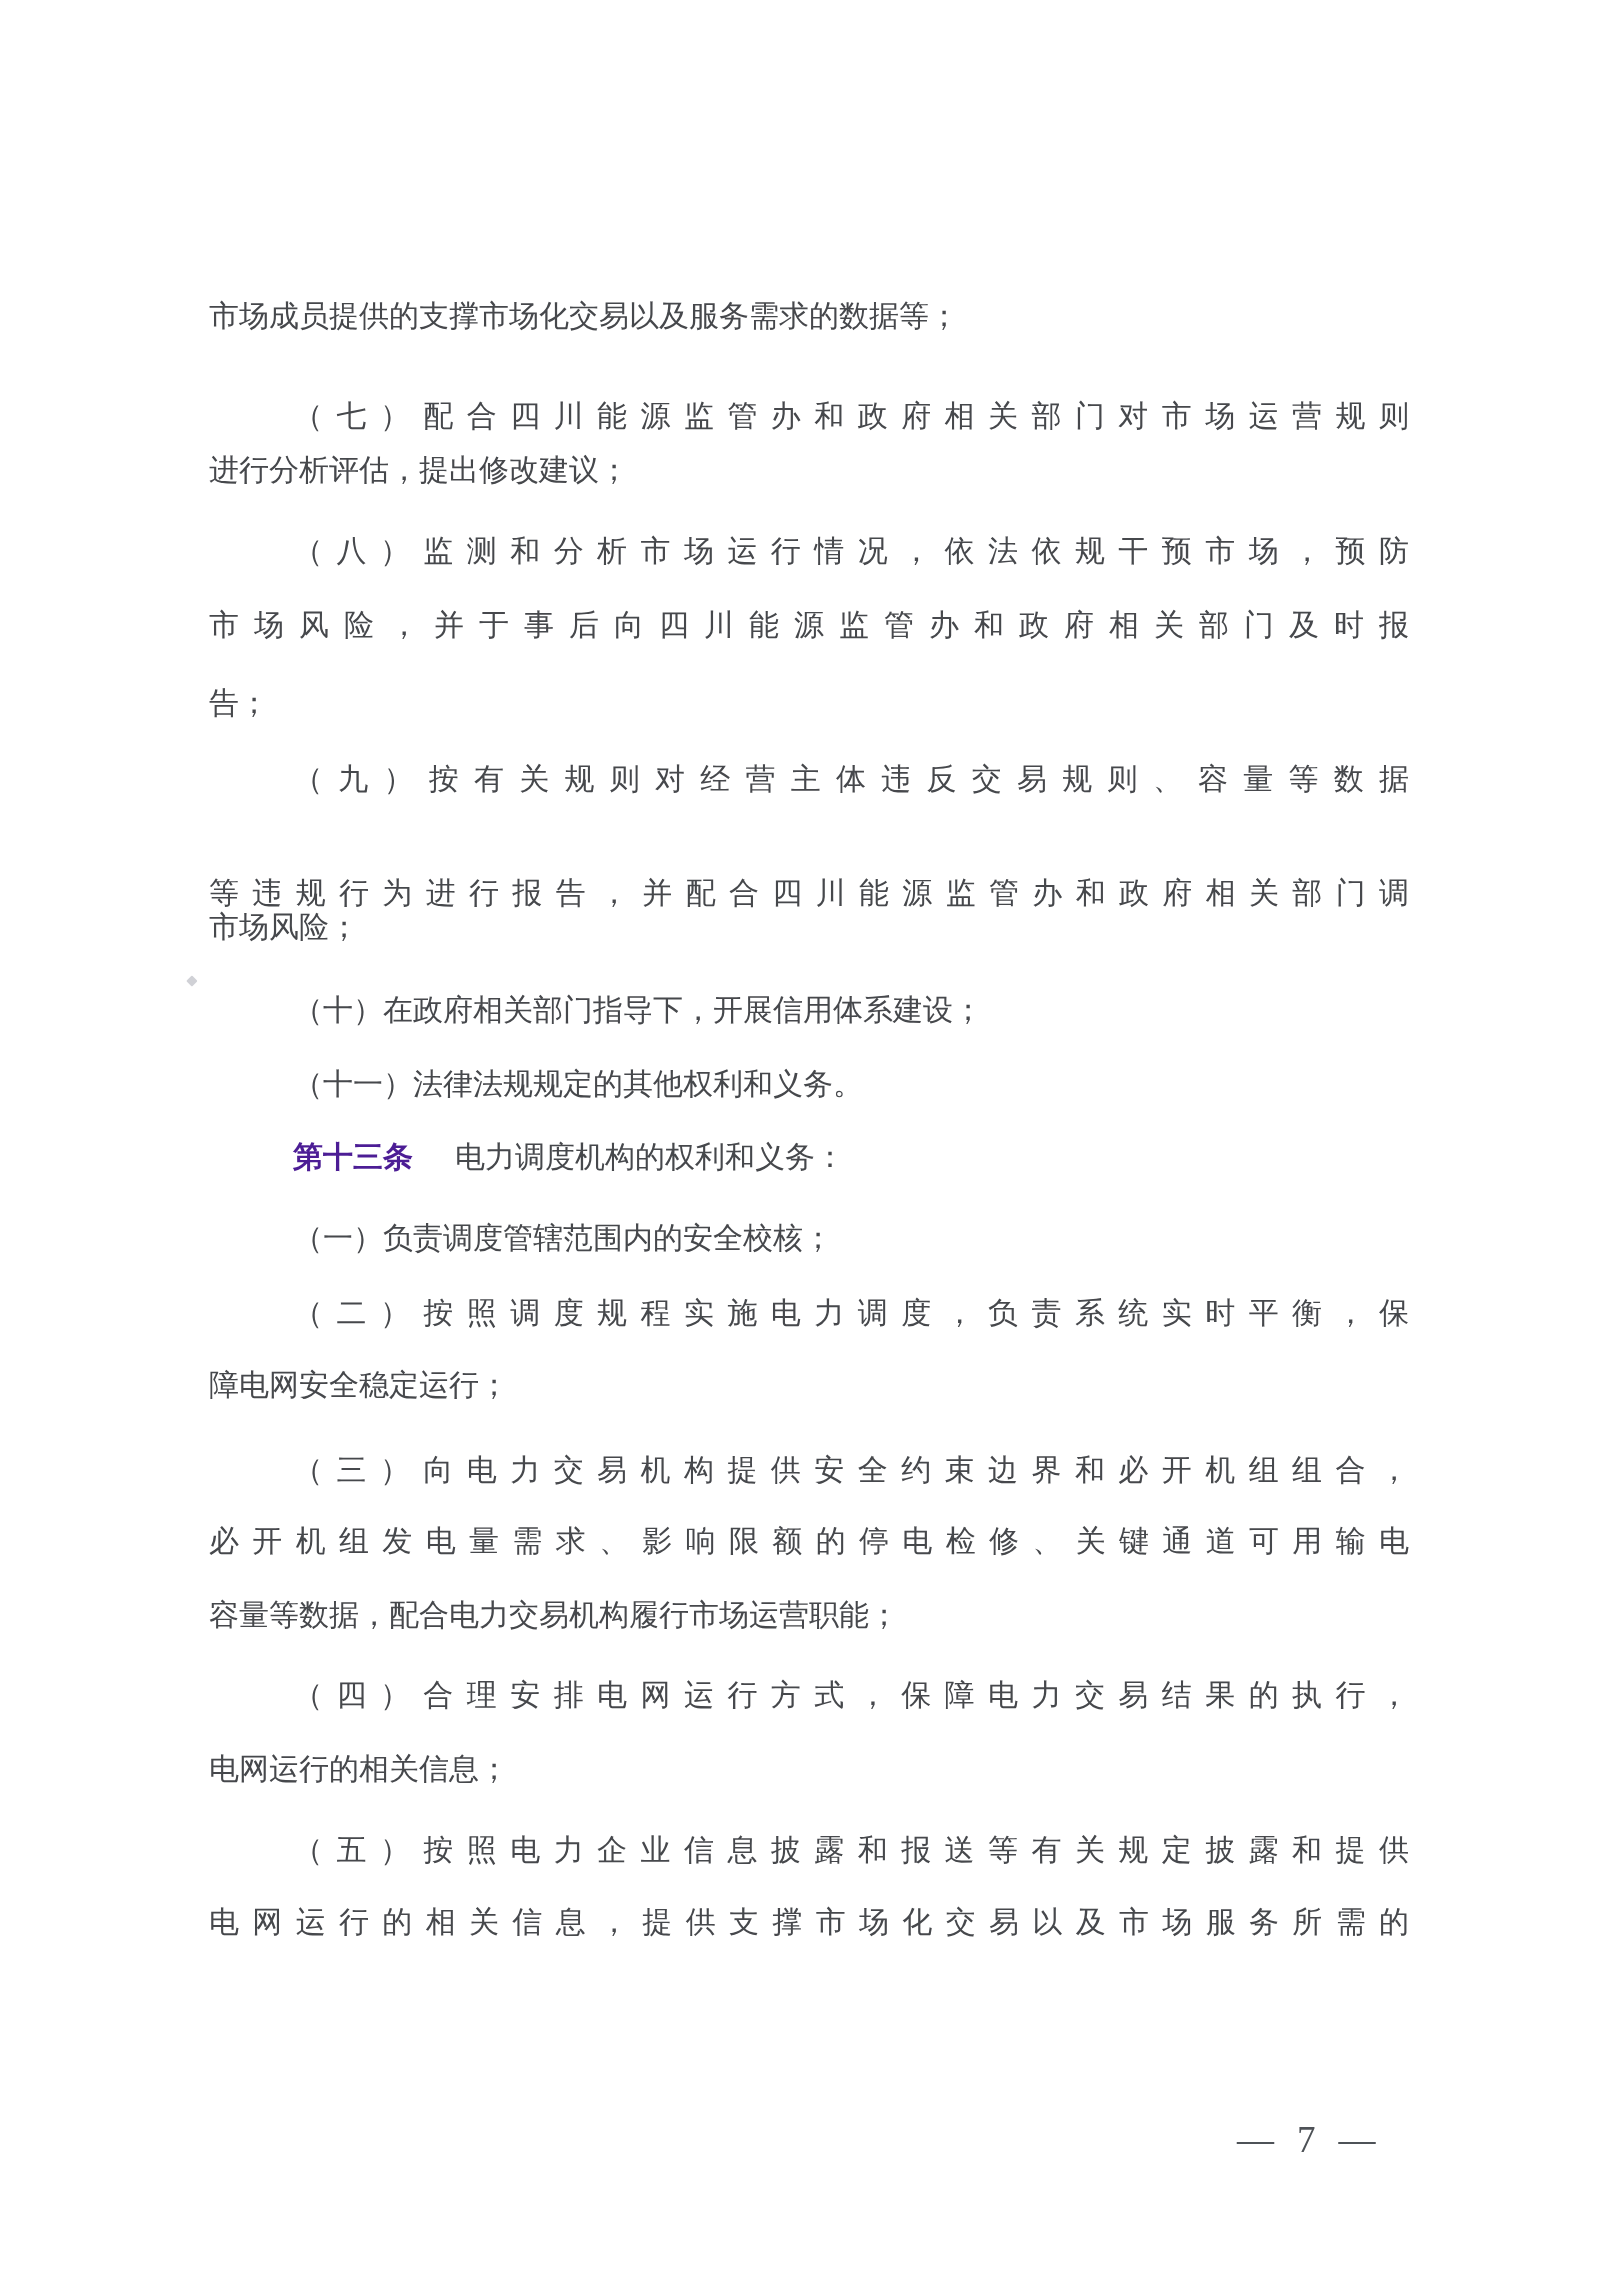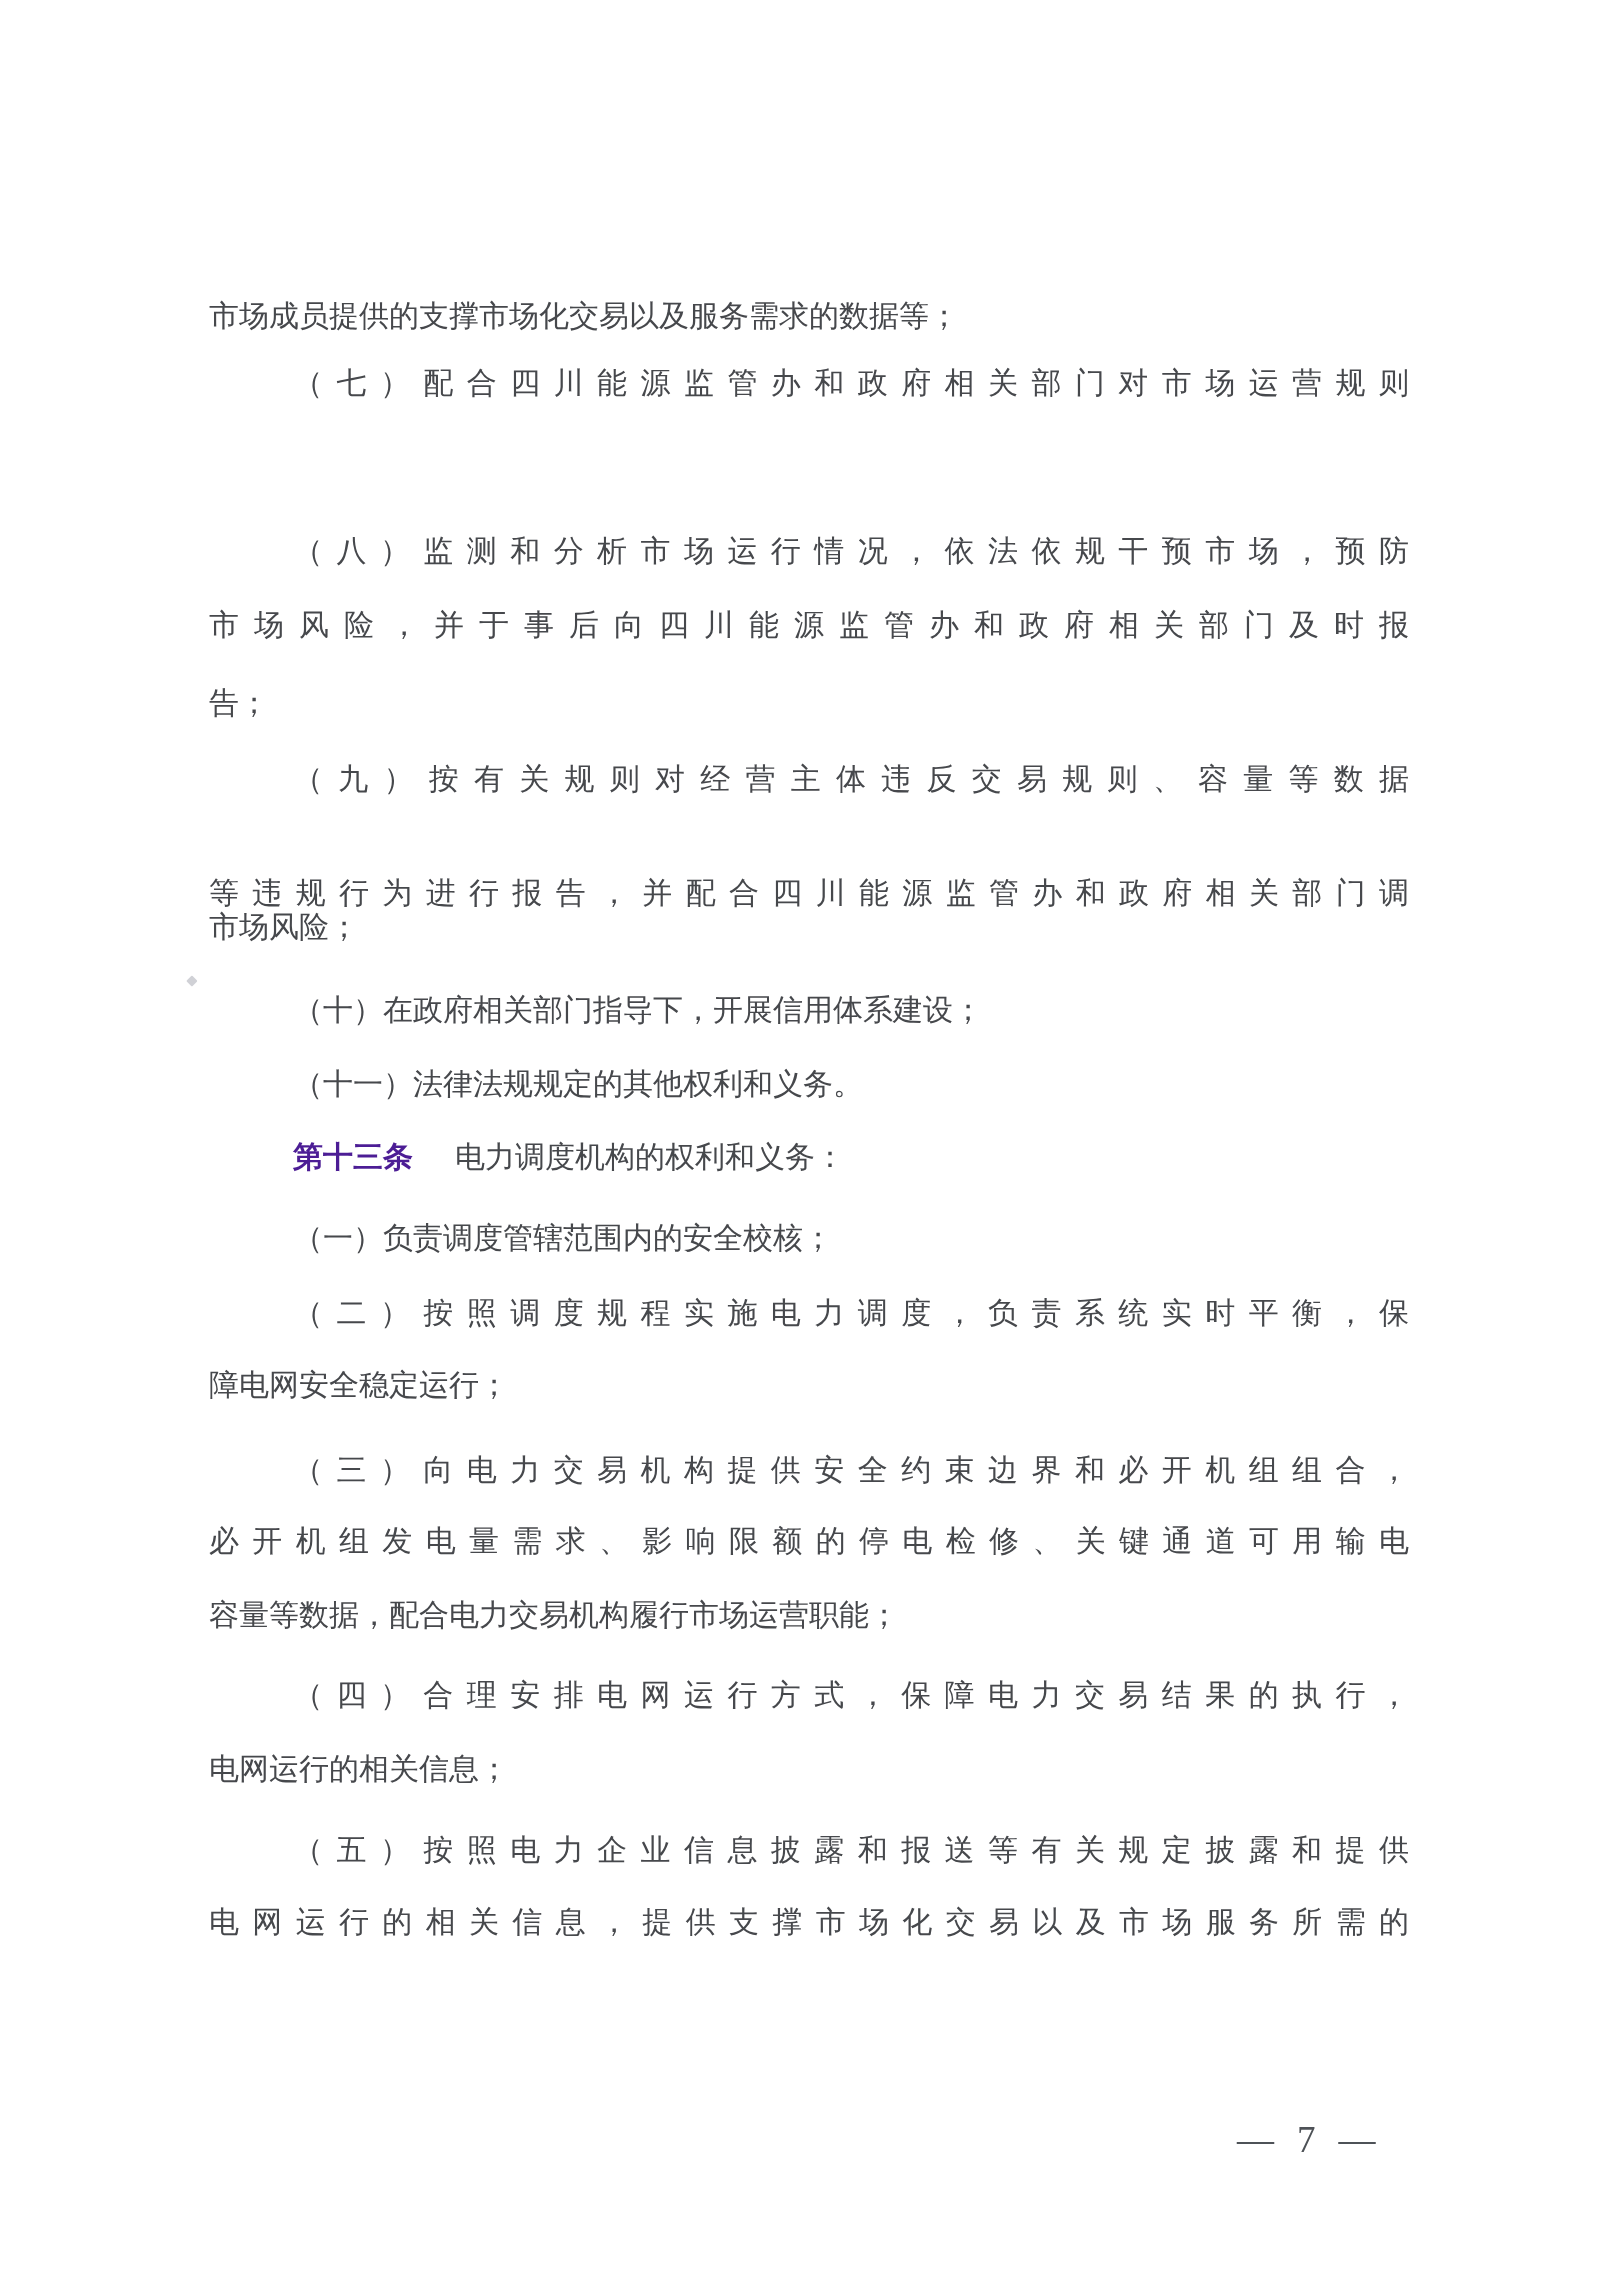--- a/index.html
+++ b/index.html
@@ -60,21 +60,22 @@
     transform: rotate(45deg);
     opacity: 0.8;
   }
 </style>
 </head>
 <body>
 
 <div class="page">
 
   <div class="line" style="top:286px">市场成员提供的支撑市场化交易以及服务需求的数据等；</div>
-  <div class="line indent justify" style="top:353px">（七）配合四川能源监管办和政府相关部门对市场运营规则</div>
+  <div class="line indent justify" style="top:386px">（七）配合四川能源监管办和政府相关部门对市场运营规则</div>
+  <div class="line" style="top:440px">进行分析评估，提出修改建议；</div>
   <div class="line indent justify" style="top:521px">（八）监测和分析市场运行情况，依法依规干预市场，预防</div>
   <div class="line justify" style="top:595px">市场风险，并于事后向四川能源监管办和政府相关部门及时报</div>
   <div class="line" style="top:673px">告；</div>
   <div class="line indent justify" style="top:749px">（九）按有关规则对经营主体违反交易规则、容量等数据</div>
   <div class="line justify" style="top:863px">等违规行为进行报告，并配合四川能源监管办和政府相关部门调</div>
   <div class="line" style="top:897px">市场风险；</div>
 
   <div class="speck"></div>
 
   <div class="line indent" style="top:980px">（十）在政府相关部门指导下，开展信用体系建设；</div>

